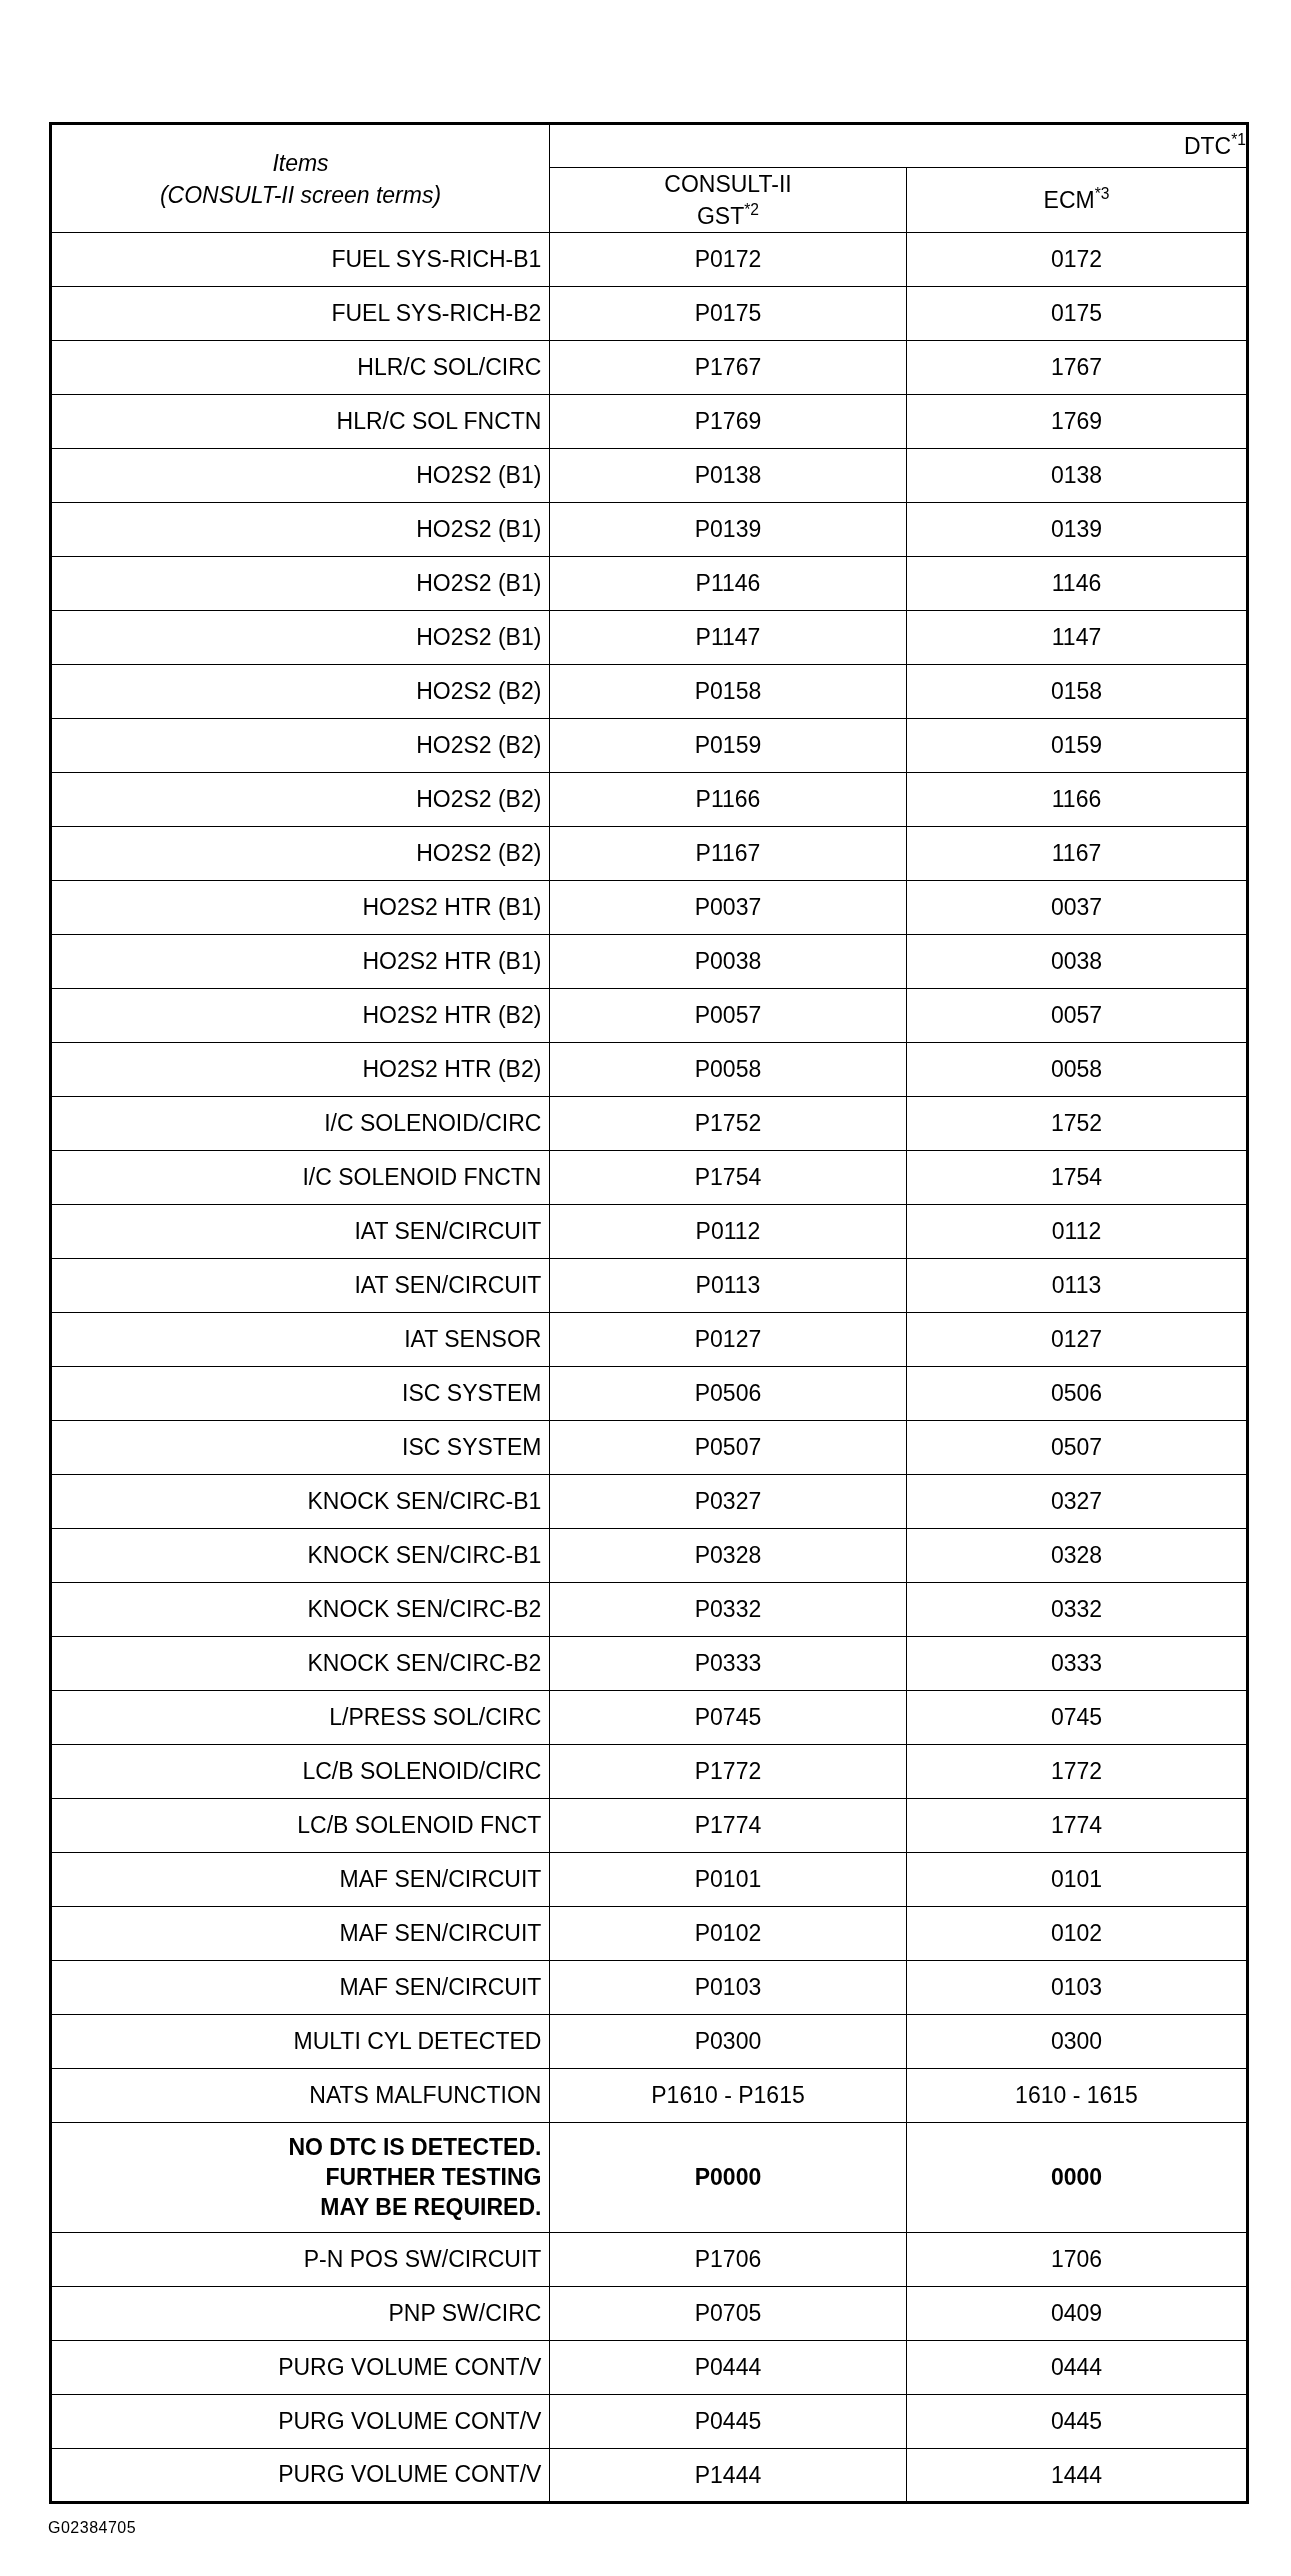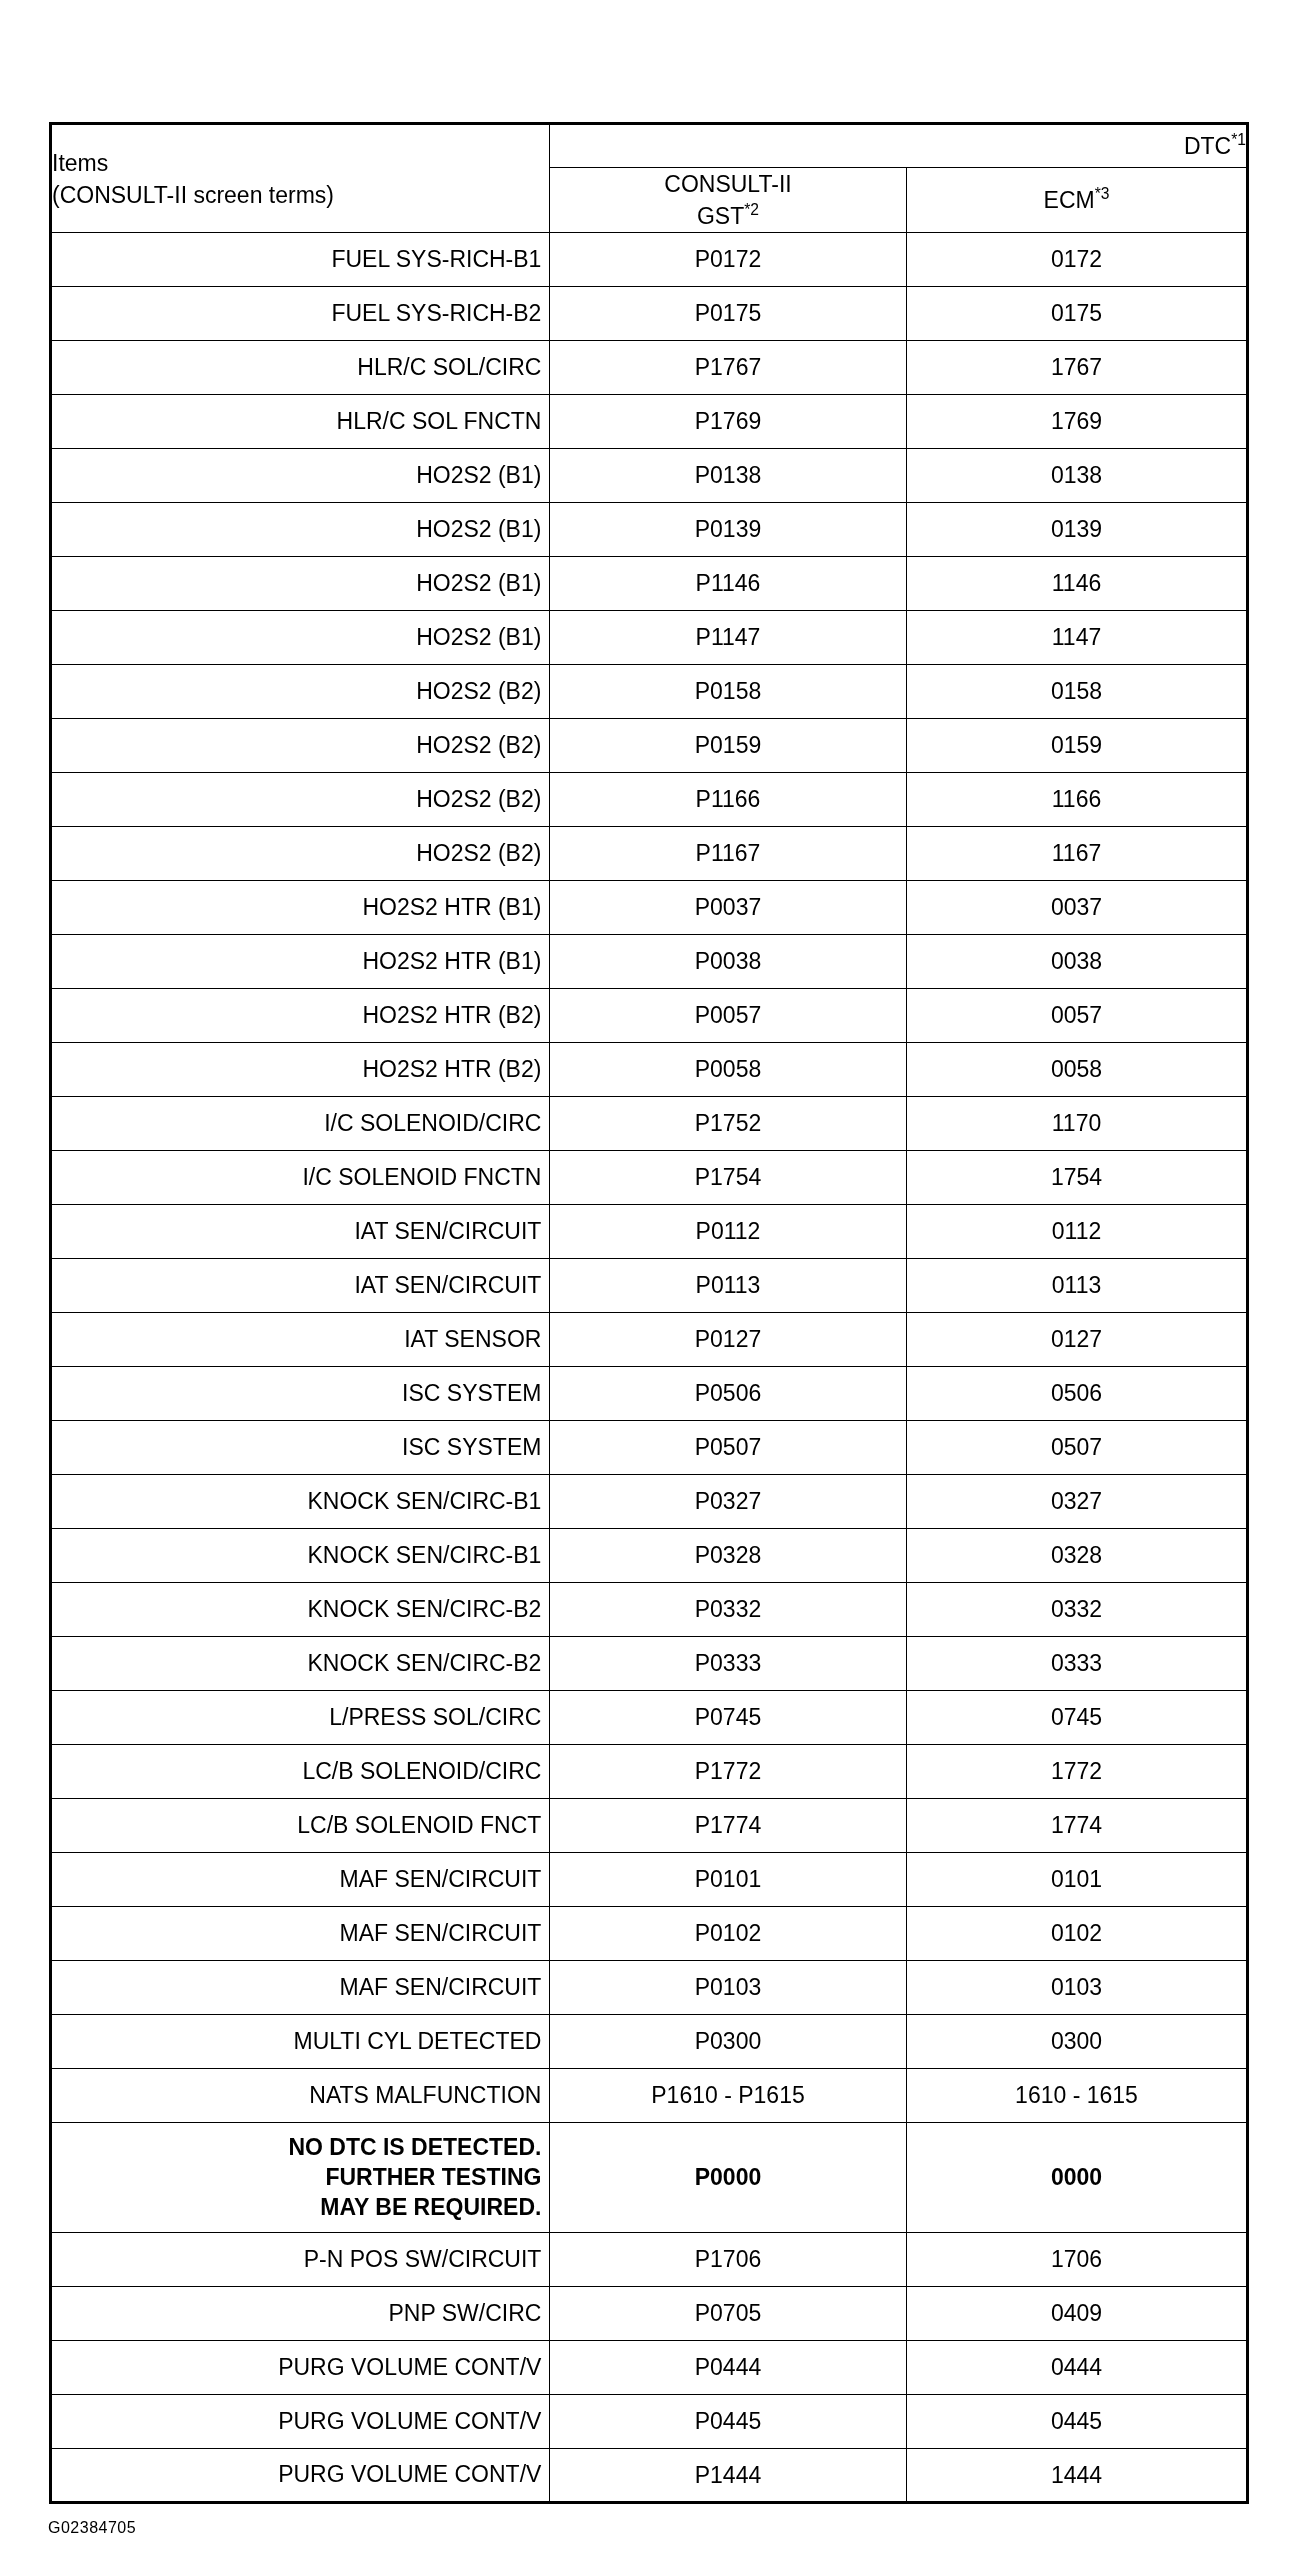--- a/index.html
+++ b/index.html
@@ -28,23 +28,24 @@
     font-size: 23px;
     color: #000;
   }
   table.dtc th { font-weight: normal; }
 
   col.c-items { width: 499px; }
   col.c-gst   { width: 357px; }
   col.c-ecm   { width: 341px; }
 
   .items-header {
-    text-align: left;
+    text-align: center;
     vertical-align: middle;
     line-height: 1.4;
+    font-style: italic;
   }
   .dtc-header {
     height: 44px;
     text-align: right;
     vertical-align: middle;
   }
   .sub-header {
     height: 65px;
     text-align: center;
     vertical-align: middle;
@@ -189,21 +190,21 @@
           <td class="code-cell">0057</td>
         </tr>
         <tr class="data-row">
           <td class="item-cell">HO2S2 HTR (B2)</td>
           <td class="code-cell">P0058</td>
           <td class="code-cell">0058</td>
         </tr>
         <tr class="data-row">
           <td class="item-cell">I/C SOLENOID/CIRC</td>
           <td class="code-cell">P1752</td>
-          <td class="code-cell">1170</td>
+          <td class="code-cell">1752</td>
         </tr>
         <tr class="data-row">
           <td class="item-cell">I/C SOLENOID FNCTN</td>
           <td class="code-cell">P1754</td>
           <td class="code-cell">1754</td>
         </tr>
         <tr class="data-row">
           <td class="item-cell">IAT SEN/CIRCUIT</td>
           <td class="code-cell">P0112</td>
           <td class="code-cell">0112</td>

